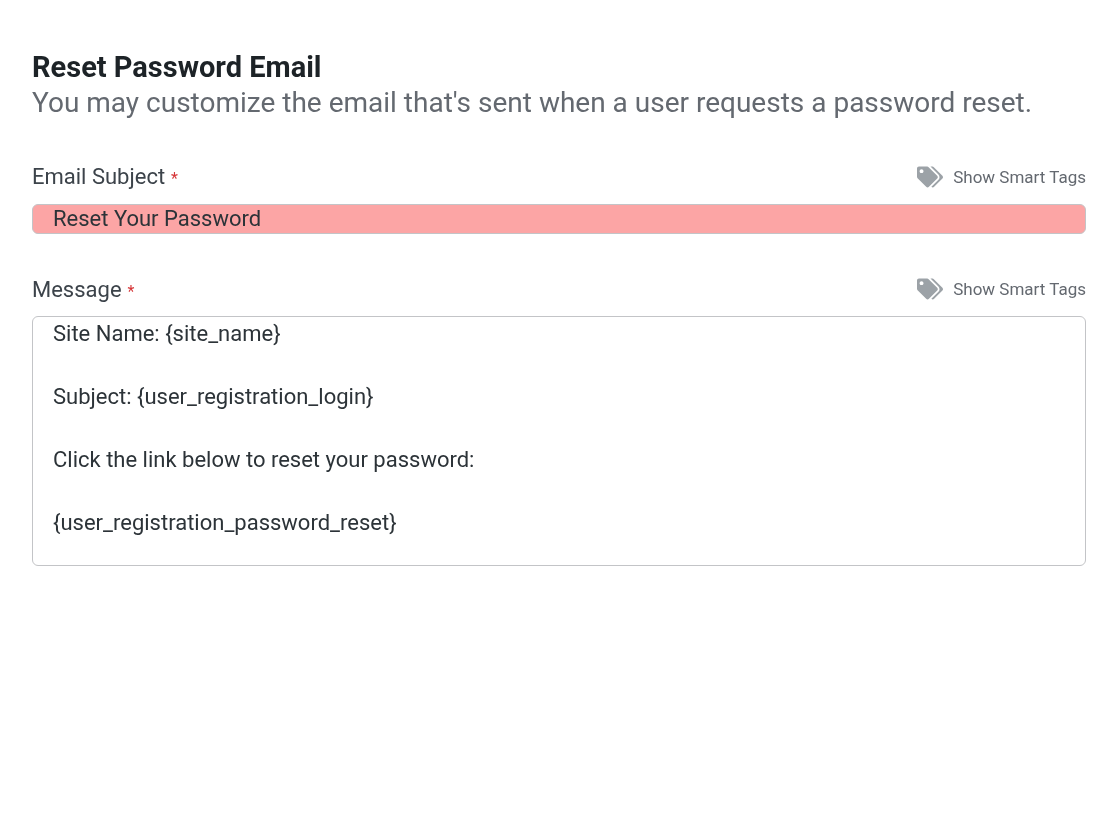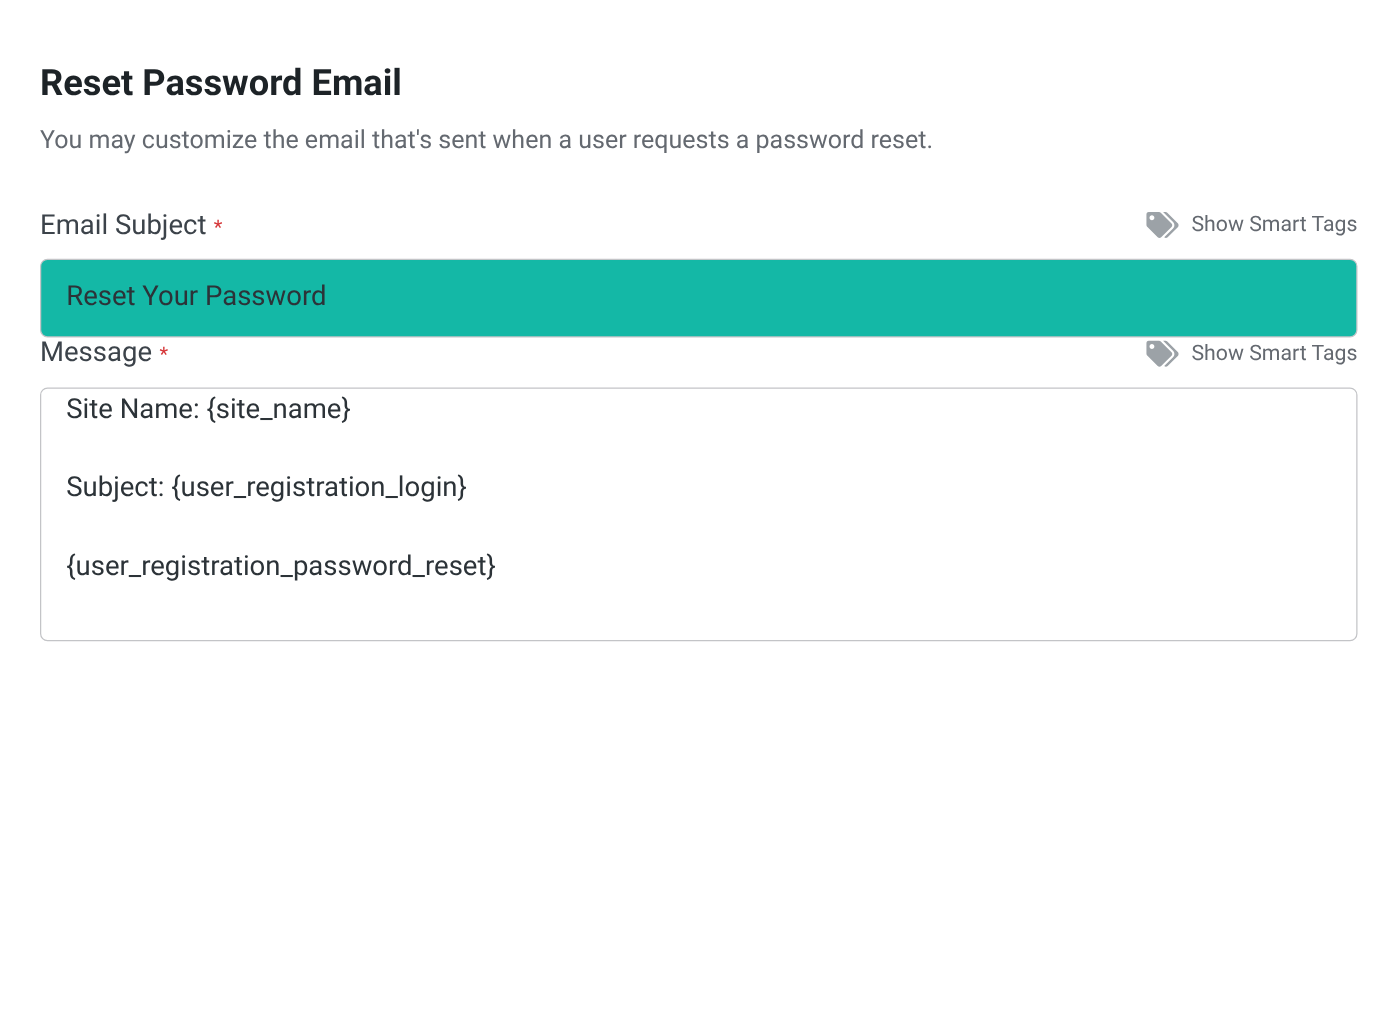--- a/index.html
+++ b/index.html
@@ -7,30 +7,31 @@
       font-family: -apple-system, BlinkMacSystemFont, "Segoe UI", Roboto, Helvetica, Arial, sans-serif;
       background: #fff;
       padding: 50px 30px 30px 32px;
       width: 1116px;
       color: #2c3338;
     }
     .section-title {
       font-size: 29px;
       font-weight: 700;
       color: #1d2327;
-      margin-bottom: 14px;
+      margin-bottom: 0;
     }
     .section-description {
-      font-size: 20px;
+      font-size: 28px;
       color: #646970;
       margin-bottom: 42px;
       line-height: 1.35;
       font-weight: 400;
     }
     .field-group {
+      margin-bottom: 42px;
     }
     .field-header {
       display: flex;
       justify-content: space-between;
       align-items: center;
       margin-bottom: 14px;
     }
     .field-label {
       font-size: 22px;
       color: #3c434a;
@@ -49,34 +50,34 @@
       cursor: pointer;
       text-decoration: none;
     }
     .smart-tags-link svg {
       width: 26px;
       height: 26px;
       fill: #9ca2a7;
     }
     .text-input {
       width: 100%;
-      padding: 16px 20px;
+      padding: 0 20px;
       font-size: 22px;
       border: 1px solid #c3c4c7;
       border-radius: 6px;
       color: #2c3338;
       font-family: inherit;
       line-height: 1.3;
-      background: #14b8a6;
+      background: #fca5a5;
     }
     .message-box {
       width: 100%;
       border: 1px solid #c3c4c7;
       border-radius: 6px;
-      padding: 6px 20px 42px 20px;
+      padding: 6px 20px 26px 20px;
       font-size: 22px;
       color: #2c3338;
       line-height: 1.5;
       overflow: hidden;
     }
     .message-line {
       margin-top: 30px;
     }
     .message-line.clipped {
       margin-top: -6px;
@@ -121,15 +122,16 @@
     <a class="smart-tags-link">
       <svg viewBox="0 0 640 512">
           <path d="M497.9 225.9L286.1 14.1C277.1 5.1 264.8 0 252.1 0H48C21.5 0 0 21.5 0 48v204.1c0 12.7 5.1 25 14.1 33.9l211.8 211.8c18.7 18.7 49.1 18.7 67.9 0l204.1-204.1c18.8-18.7 18.8-49.1 0-67.8zM112 160c-26.5 0-48-21.5-48-48s21.5-48 48-48 48 21.5 48 48-21.5 48-48 48zm513.9 133.8L421.8 497.9c-18.7 18.7-49.1 18.7-67.9 0l-.4-.4 174.1-174.1c16.9-16.9 26.2-39.4 26.2-63.4s-9.3-46.5-26.2-63.4L331.4 0h48.7c12.7 0 25 5.1 33.9 14.1l211.8 211.8c18.8 18.8 18.8 49.2.1 67.9z"></path>
         </svg>
       <span>Show Smart Tags</span>
     </a>
   </div>
   <div class="message-box">
     <div class="message-line clipped">Site Name: {site_name}</div>
     <div class="message-line">Subject: {user_registration_login}</div>
+    <div class="message-line">Click the link below to reset your password:</div>
     <div class="message-line">{user_registration_password_reset}</div>
   </div>
 </div>
 
 </body></html>

